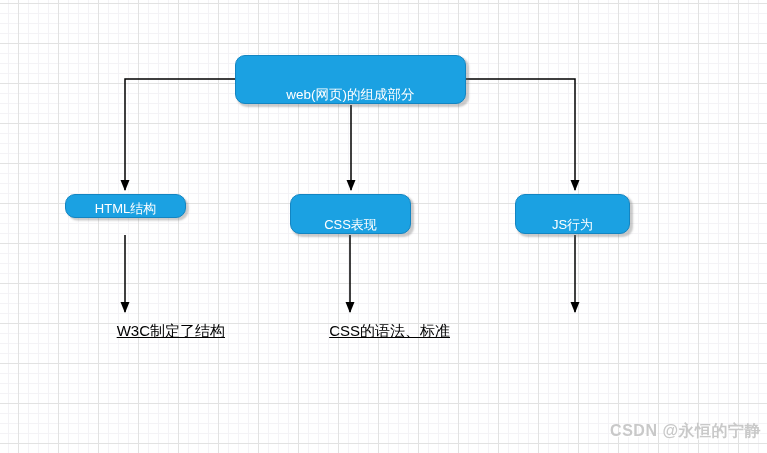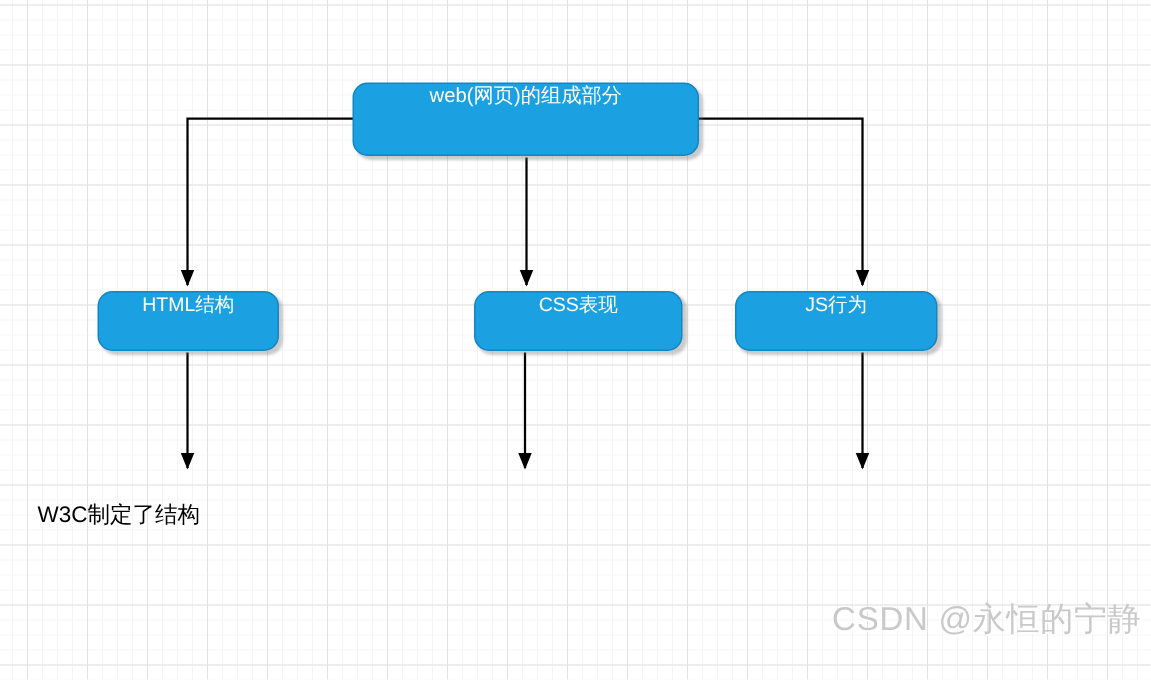--- a/index.html
+++ b/index.html
@@ -34,51 +34,53 @@
   }
   .node {
     position: absolute;
     box-sizing: border-box;
     background: #1BA1E2;
     border: 1px solid #1385C2;
     border-radius: 10px;
     box-shadow: 2.5px 2.5px 2px rgba(102,102,102,0.35);
     color: #ffffff;
     display: flex;
-    align-items: flex-start;
+    align-items: flex-end;
     justify-content: center;
     text-align: center;
     font-size: 13px;
     line-height: 1.2;
   }
   .node-root { left: 235px; top: 55px;  width: 231px; height: 49px; font-size: 13.5px; }
-  .node-html { left: 65px;  top: 194px; width: 121px; height: 40px; }
-  .node-css  { left: 290px; top: 194px; width: 139px; height: 40px; margin-left: 26px; }
-  .node-js   { left: 490px; top: 194px; width: 135px; height: 40px; }
+  .node-html { left: 65px;  top: 194px; width: 121px; height: 24px; }
+  .node-css  { left: 290px; top: 194px; width: 121px; height: 40px; }
+  .node-js   { left: 515px; top: 194px; width: 115px; height: 40px; }
   .note {
     position: absolute;
-    top: 334px;
+    top: 321px;
     width: 200px;
-    text-align: left;
+    text-align: right;
     color: #000000;
     font-size: 15px;
     line-height: 19px;
     white-space: nowrap;
+    text-decoration: underline;
   }
   .note-1 { left: 25px; }
   .note-2 { left: 250px; }
   .note-3 { left: 475px; }
   .watermark {
     position: absolute;
     right: 6px;
-    top: 398px;
-    font-size: 22px;
+    top: 421px;
+    font-size: 16px;
     letter-spacing: 0.5px;
     color: #c9c9c9;
     text-shadow: 1px 1px 0 #ffffff;
+    font-weight: bold;
   }
 </style>
 </head>
 <body>
 
 <div class="canvas">
 
   <svg class="connectors" viewBox="0 0 767 453">
     <defs>
       <marker id="arrowhead" markerUnits="userSpaceOnUse" markerWidth="14" markerHeight="12" refX="11" refY="6" orient="auto">
@@ -107,18 +109,19 @@
 
   <div class="node node-js">
     <span>JS行为</span>
   </div>
 
   <div class="note note-1">
     <div>W3C制定了结构</div>
   </div>
 
   <div class="note note-2">
+    <div>CSS的语法、标准</div>
   </div>
 
 
   <div class="watermark">CSDN @永恒的宁静</div>
 
 </div>
 
 </body></html>

